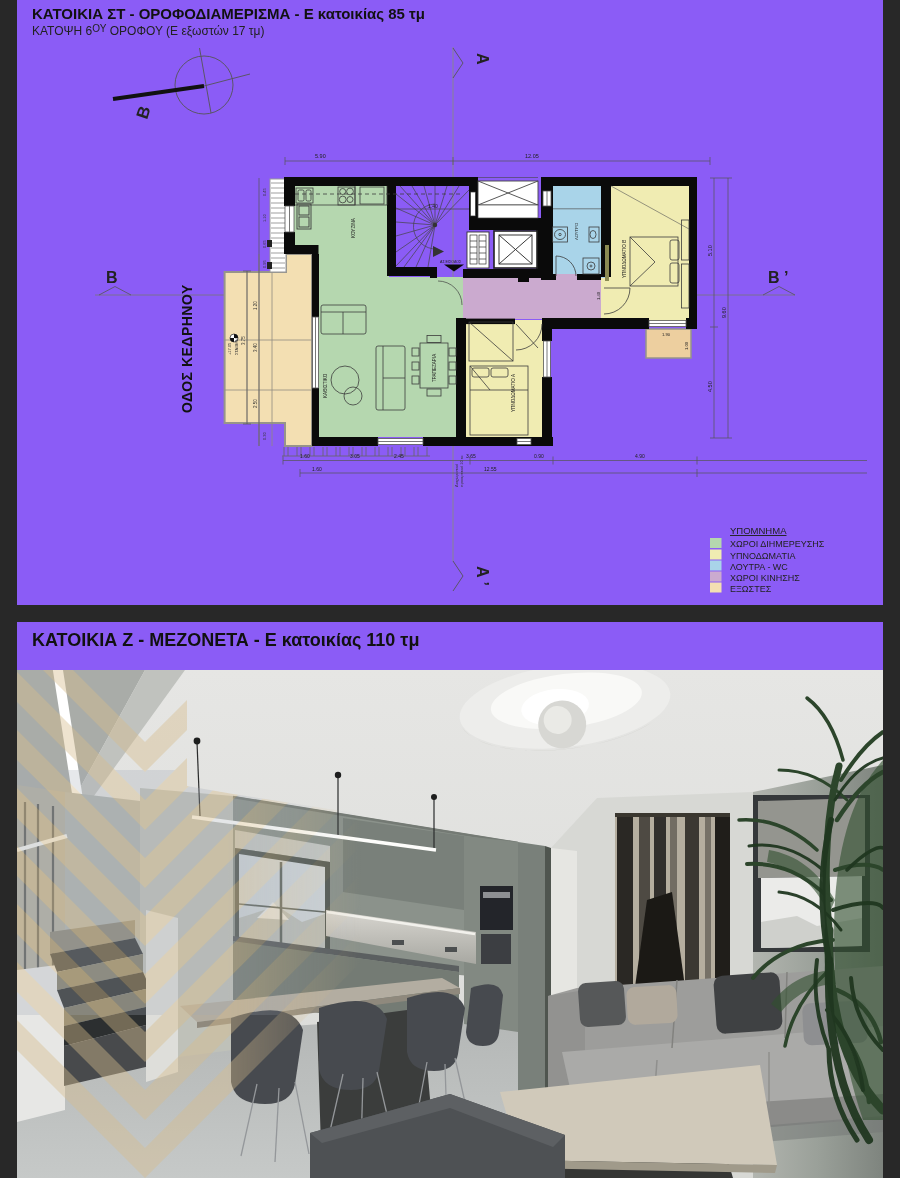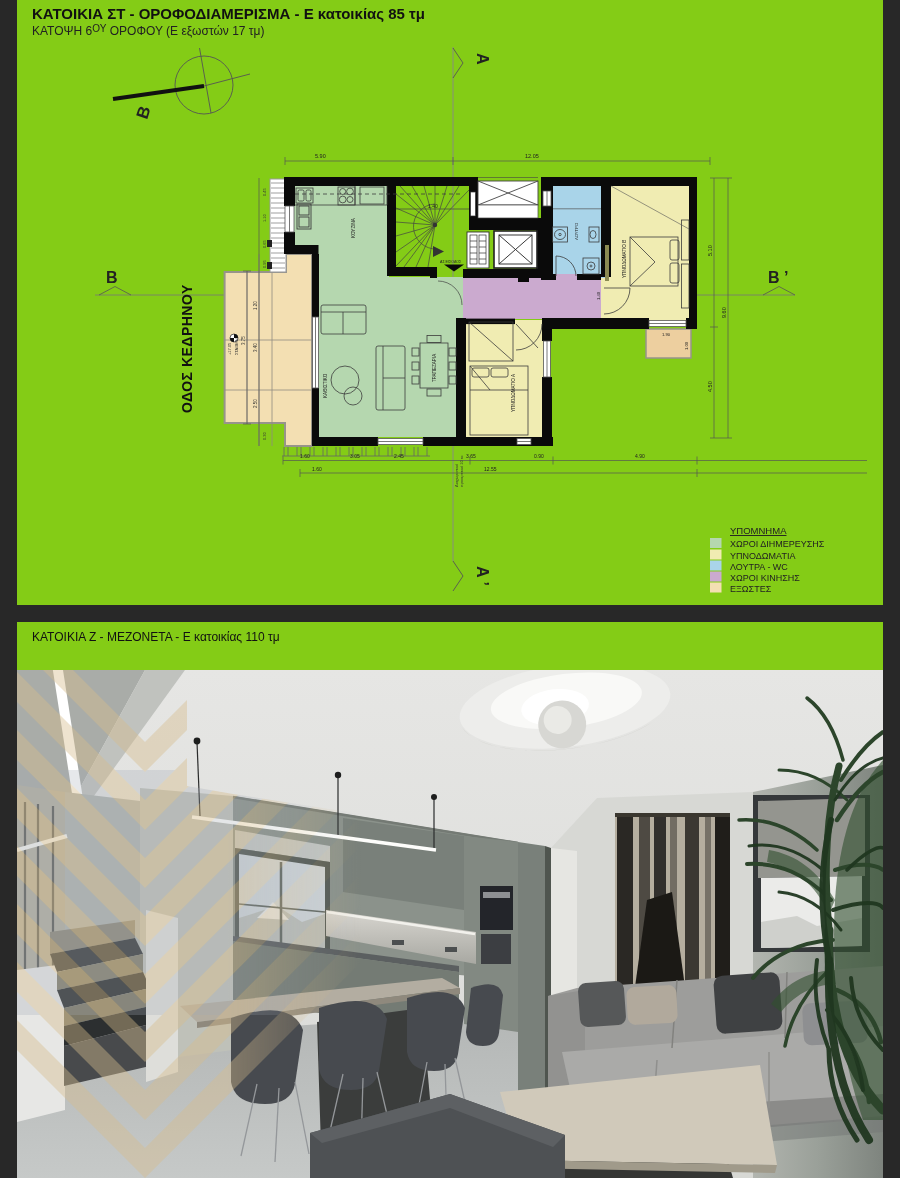--- a/index.html
+++ b/index.html
@@ -1,16 +1,16 @@
 <!DOCTYPE html>
 <html><head>
 <meta charset="utf-8">
 <style>
   html,body{margin:0;padding:0;background:#fff;}
-  #page{position:relative;width:900px;height:1178px;background:#84cc16;overflow:hidden;font-family:"Liberation Sans",sans-serif;}
+  #page{position:relative;width:900px;height:1178px;background:#8b5cf6;overflow:hidden;font-family:"Liberation Sans",sans-serif;}
   .abs{position:absolute;}
   svg text{font-family:"Liberation Sans",sans-serif;}
 </style>
 </head>
 <body>
 <div id="page">
 
   <div class="abs" style="left:0;top:0;width:17px;height:1178px;background:#282828;"></div>
 
   <div class="abs" style="left:883px;top:0;width:17px;height:1178px;background:#282828;"></div>
@@ -510,21 +510,21 @@
 
     <rect x="710" y="571.5" width="11.5" height="10" fill="#cbaacf"></rect>
     <text x="730" y="580.5" font-size="9" fill="#222">ΧΩΡΟΙ ΚΙΝΗΣΗΣ</text>
 
     <rect x="710" y="582.5" width="11.5" height="10" fill="#f3dfb2"></rect>
     <text x="730" y="591.5" font-size="9" fill="#222">ΕΞΩΣΤΕΣ</text>
   </svg>
 
   <div class="abs" style="left:0;top:605px;width:900px;height:17px;background:#282828;"></div>
 
-  <div class="abs" style="left:32px;top:630px;font-size:12px;font-weight:normal;color:#111;">ΚΑΤΟΙΚΙΑ Ζ - ΜΕΖΟΝΕΤΑ - Ε κατοικίας 110 τμ</div>
+  <div class="abs" style="left:32px;top:630px;font-size:18px;font-weight:bold;color:#111;">ΚΑΤΟΙΚΙΑ Ζ - ΜΕΖΟΝΕΤΑ - Ε κατοικίας 110 τμ</div>
 
   <svg class="abs" style="left:17px;top:670px;" width="866" height="508" viewBox="0 0 866 508">
     <defs>
       <linearGradient id="ceil" x1="0" y1="0" x2="0" y2="1">
         <stop offset="0" stop-color="#e6e6e4"></stop>
         <stop offset="1" stop-color="#d8d9d6"></stop>
       </linearGradient>
       <linearGradient id="wallR" x1="0" y1="0" x2="1" y2="0">
         <stop offset="0" stop-color="#b2b5af"></stop>
         <stop offset="0.5" stop-color="#9aa099"></stop>

